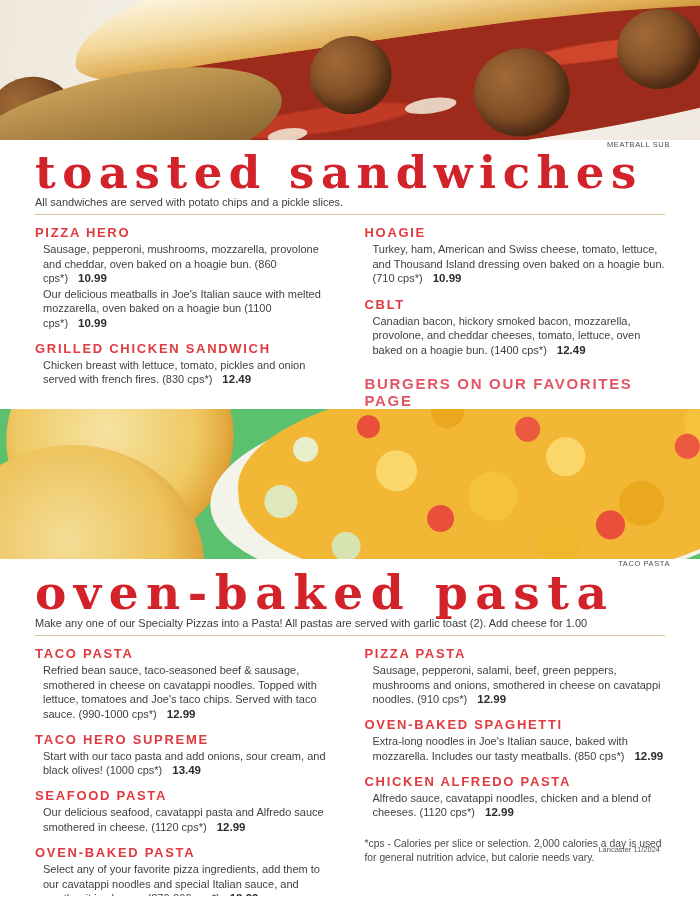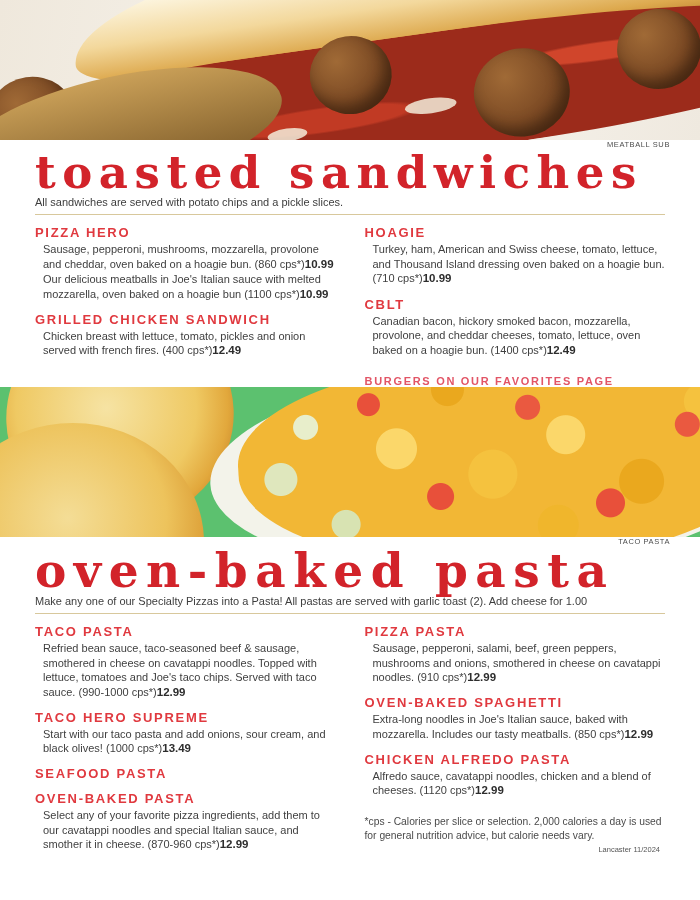--- a/index.html
+++ b/index.html
@@ -68,22 +68,22 @@
   .intro{margin:3px 35px 0 35px;font-size:11px;color:#3d3d3d;}
   .divider{border:0;border-top:1px solid #d8c89c;margin:6px 35px 5px 35px;}
 
   .menu{display:flex;padding:2px 30px 0 35px;}
   .col{width:50%;box-sizing:border-box;}
   .col-l{padding-right:18px;}
   .col-r{padding-left:12px;}
   .item h3{margin:10px 0 2px 0;font-size:13px;font-weight:bold;letter-spacing:1.7px;color:#e0393f;}
   .item:first-child h3{margin-top:3px;}
   .item p{margin:0 0 0 8px;font-size:11px;line-height:1.32;color:#3f3f3f;}
-  .price{font-weight:bold;color:#2d2d2d;margin-left:0;font-size:11.5px;}
-  .cross-note{margin:17px 0 0 0;font-size:11px;font-weight:bold;letter-spacing:1.7px;color:#e25566;}
+  .price{font-weight:bold;color:#2d2d2d;margin-left:10px;font-size:11.5px;}
+  .cross-note{margin:17px 0 0 0;font-size:15px;font-weight:bold;letter-spacing:1.7px;color:#e25566;}
   .footnote{margin:16px 0 0 0;font-size:10.3px;line-height:1.35;color:#4a4a4a;max-width:300px;}
   .page-footer{position:absolute;right:40px;bottom:42px;font-size:7.5px;color:#555555;}
 </style>
 </head>
 <body>
 
 <div class="page">
 
   <div class="photo-top">
     <div class="sub">
@@ -110,21 +110,21 @@
     <div class="col col-l">
       <div class="item">
         <h3>PIZZA HERO</h3>
         <p><span>Sausage, pepperoni, mushrooms, mozzarella, provolone and cheddar, oven baked on a hoagie bun. (860 cps*)</span><span class="price">10.99</span></p>
       </div>
       <div class="item">
         <p><span>Our delicious meatballs in Joe's Italian sauce with melted mozzarella, oven baked on a hoagie bun (1100 cps*)</span><span class="price">10.99</span></p>
       </div>
       <div class="item">
         <h3>GRILLED CHICKEN SANDWICH</h3>
-        <p><span>Chicken breast with lettuce, tomato, pickles and onion served with french fires. (400 cps*)</span><span class="price">12.49</span></p>
+        <p><span>Chicken breast with lettuce, tomato, pickles and onion served with french fires. (830 cps*)</span><span class="price">12.49</span></p>
       </div>
     </div>
     <div class="col col-r">
       <div class="item">
         <h3>HOAGIE</h3>
         <p><span>Turkey, ham, American and Swiss cheese, tomato, lettuce, and Thousand Island dressing oven baked on a hoagie bun. (710 cps*)</span><span class="price">10.99</span></p>
       </div>
       <div class="item">
         <h3>CBLT</h3>
         <p><span>Canadian bacon, hickory smoked bacon, mozzarella, provolone, and cheddar cheeses, tomato, lettuce, oven baked on a hoagie bun. (1400 cps*)</span><span class="price">12.49</span></p>
@@ -150,20 +150,21 @@
       <div class="item">
         <h3>TACO PASTA</h3>
         <p><span>Refried bean sauce, taco-seasoned beef &amp; sausage, smothered in cheese on cavatappi noodles. Topped with lettuce, tomatoes and Joe's taco chips. Served with taco sauce. (990-1000 cps*)</span><span class="price">12.99</span></p>
       </div>
       <div class="item">
         <h3>TACO HERO SUPREME</h3>
         <p><span>Start with our taco pasta and add onions, sour cream, and black olives! (1000 cps*)</span><span class="price">13.49</span></p>
       </div>
       <div class="item">
         <h3>SEAFOOD PASTA</h3>
+        <p><span>Our delicious seafood, cavatappi pasta and Alfredo sauce smothered in cheese. (1120 cps*)</span><span class="price">12.99</span></p>
       </div>
       <div class="item">
         <h3>OVEN-BAKED PASTA</h3>
         <p><span>Select any of your favorite pizza ingredients, add them to our cavatappi noodles and special Italian sauce, and smother it in cheese. (870-960 cps*)</span><span class="price">12.99</span></p>
       </div>
     </div>
     <div class="col col-r">
       <div class="item">
         <h3>PIZZA PASTA</h3>
         <p><span>Sausage, pepperoni, salami, beef, green peppers, mushrooms and onions, smothered in cheese on cavatappi noodles. (910 cps*)</span><span class="price">12.99</span></p>

